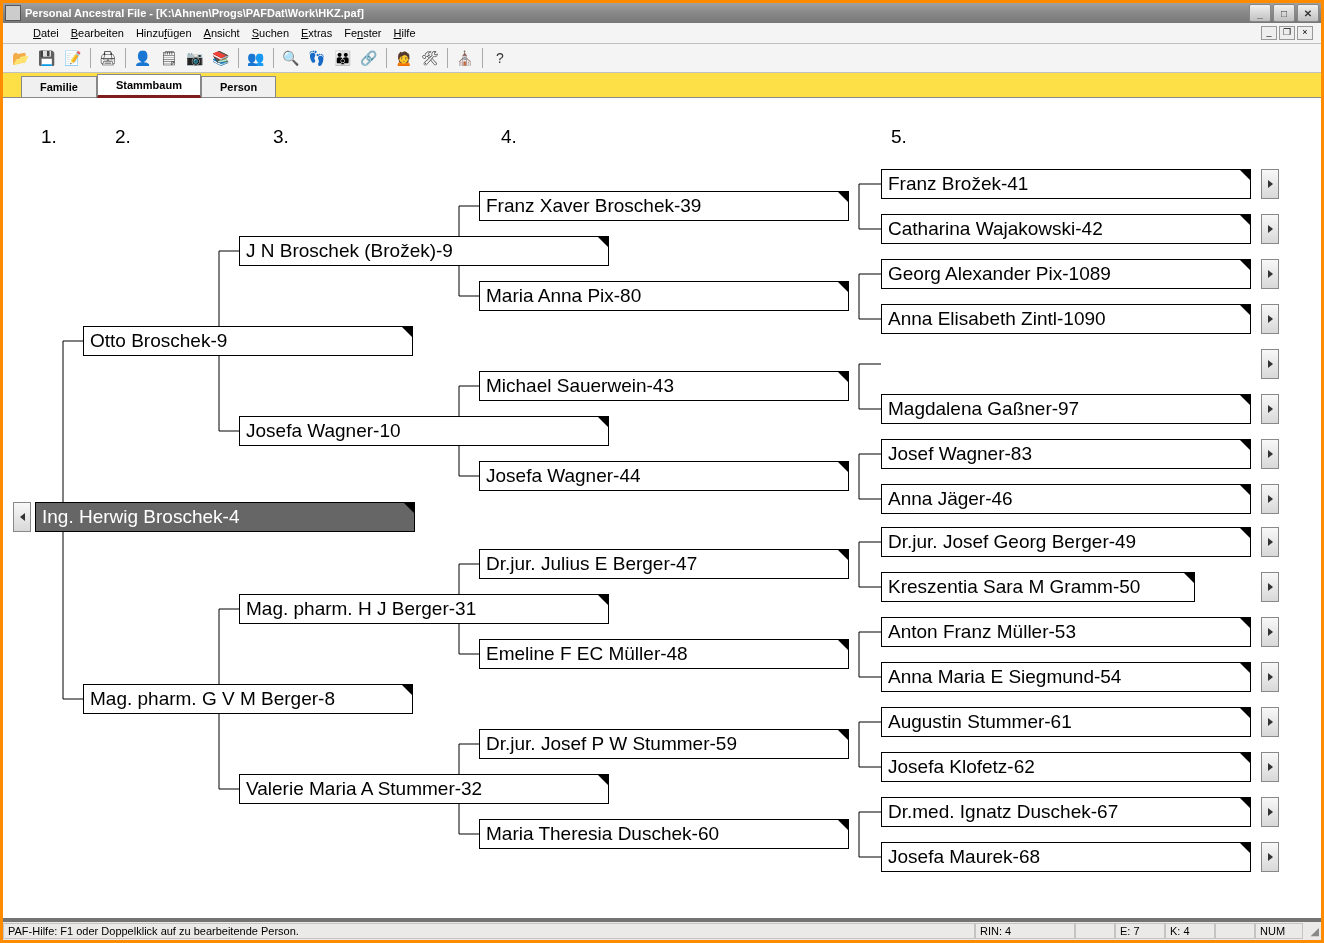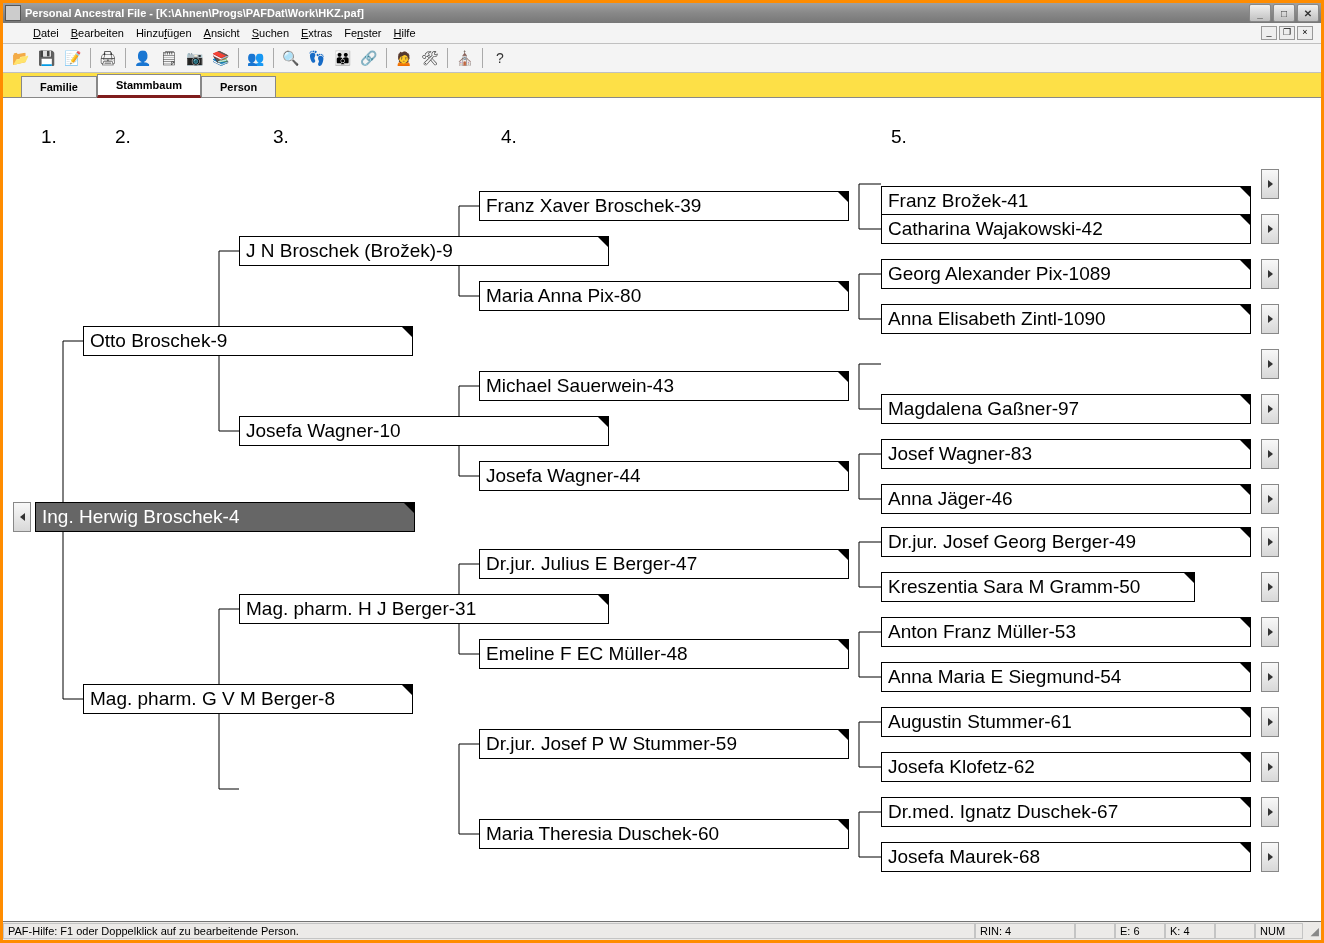--- a/index.html
+++ b/index.html
@@ -25,21 +25,21 @@
 .col-header{position:absolute;top:28px;font-size:19px;font-family:Arial}
 .pbox{position:absolute;border:1px solid #000;background:#fff;height:30px;display:flex;align-items:center;padding:0 6px;font-size:19px;font-family:Arial;cursor:pointer;box-sizing:border-box}
 .pbox .mark{position:absolute;top:0;right:0;width:0;height:0;border-left:10px solid transparent;border-top:10px solid #000}
 .pbox.selected{background:#666;color:#fff}
 .pbox.selected .mark{border-top-color:#000}
 .expand-btn{position:absolute;width:18px;height:30px;border:1px solid #888;background:linear-gradient(#f8f8f8,#d8d8d8);display:flex;align-items:center;justify-content:center;font-size:10px;cursor:pointer;box-sizing:border-box}
 .expand-btn::after{content:"";display:block;width:0;height:0;border-top:4px solid transparent;border-bottom:4px solid transparent;border-left:5px solid #333}
 .back-btn{position:absolute;width:18px;height:30px;border:1px solid #888;background:linear-gradient(#f8f8f8,#d8d8d8);display:flex;align-items:center;justify-content:center;cursor:pointer;box-sizing:border-box}
 .back-btn::after{content:"";display:block;width:0;height:0;border-top:4px solid transparent;border-bottom:4px solid transparent;border-right:5px solid #333}
 svg.lines{position:absolute;top:0;left:0;pointer-events:none}
-.statusbar{height:18px;background:#eceae8;border-top:1px solid #737373;display:flex;align-items:center;font-size:11px;flex-shrink:0}
+.statusbar{height:18px;background:#eceae8;border-top:4px solid #737373;display:flex;align-items:center;font-size:11px;flex-shrink:0}
 .statusbar .panel{border:1px solid #c4c4c4;height:14px;line-height:14px;padding:0 4px;margin-right:0;background:#eceae8;white-space:nowrap}
 .statusbar .panel.main{flex:1;border-right:1px solid #c4c4c4}
 .statusbar .grip{width:16px;text-align:right;padding-right:2px;color:#888}
 </style>
 </head>
 <body>
 
 <div class="outer-frame">
   <div class="titlebar">
     <span class="app-icon"></span>
@@ -174,20 +174,24 @@
         <span class="mark"></span>
       </div>
     <div class="pbox" style="left:236px;top:318px;width:370px">
         <span>Josefa Wagner-10</span>
         <span class="mark"></span>
       </div>
     <div class="pbox" style="left:236px;top:496px;width:370px">
         <span>Mag. pharm. H J Berger-31</span>
         <span class="mark"></span>
       </div>
+    <div class="pbox" style="left:236px;top:676px;width:370px">
+        <span>Valerie Maria A Stummer-32</span>
+        <span class="mark"></span>
+      </div>
 
     <div class="pbox" style="left:476px;top:93px;width:370px">
         <span>Franz Xaver Broschek-39</span>
         <span class="mark"></span>
       </div>
     <div class="pbox" style="left:476px;top:183px;width:370px">
         <span>Maria Anna Pix-80</span>
         <span class="mark"></span>
       </div>
     <div class="pbox" style="left:476px;top:273px;width:370px">
@@ -208,21 +212,21 @@
       </div>
     <div class="pbox" style="left:476px;top:631px;width:370px">
         <span>Dr.jur. Josef P W Stummer-59</span>
         <span class="mark"></span>
       </div>
     <div class="pbox" style="left:476px;top:721px;width:370px">
         <span>Maria Theresia Duschek-60</span>
         <span class="mark"></span>
       </div>
 
-    <div class="pbox" style="left:878px;top:88px;width:370px">
+    <div class="pbox" style="left:878px;top:71px;width:370px">
         <span>Franz Brožek-41</span>
         <span class="mark"></span>
       </div>
     <div class="expand-btn" style="left:1258px;top:71px"></div>
     <div class="pbox" style="left:878px;top:116px;width:370px">
         <span>Catharina Wajakowski-42</span>
         <span class="mark"></span>
       </div>
     <div class="expand-btn" style="left:1258px;top:116px"></div>
     <div class="pbox" style="left:878px;top:161px;width:370px">
@@ -291,19 +295,19 @@
         <span class="mark"></span>
       </div>
     <div class="expand-btn" style="left:1258px;top:744px"></div>
 
   </div>
 
   <div class="statusbar">
     <div class="panel main">PAF-Hilfe: F1 oder Doppelklick auf zu bearbeitende Person.</div>
     <div class="panel" style="width:90px">RIN: 4</div>
     <div class="panel" style="width:30px"></div>
-    <div class="panel" style="width:40px">E: 6</div>
+    <div class="panel" style="width:40px">E: 7</div>
     <div class="panel" style="width:40px">K: 4</div>
     <div class="panel" style="width:30px"></div>
     <div class="panel" style="width:38px">NUM</div>
     <div class="grip">◢</div>
   </div>
 </div>
 
 </body></html>

